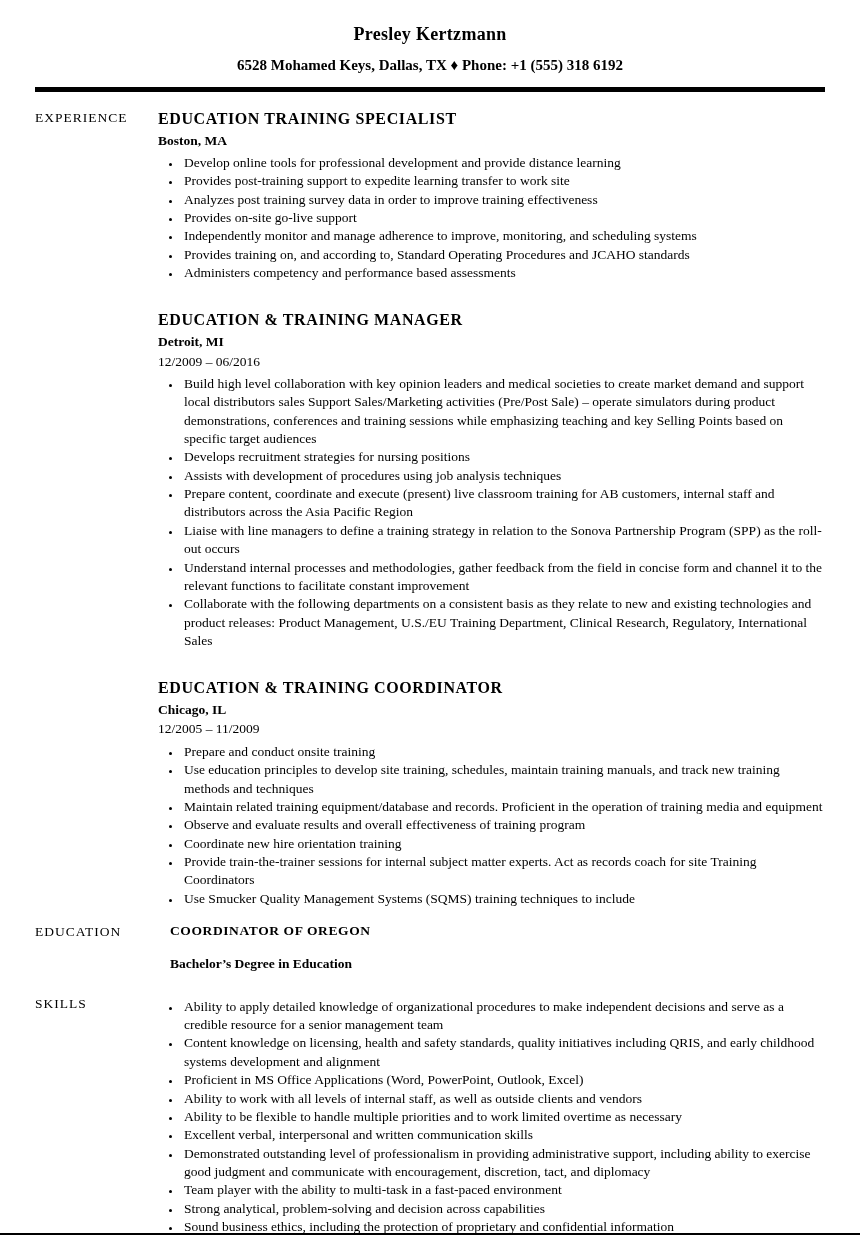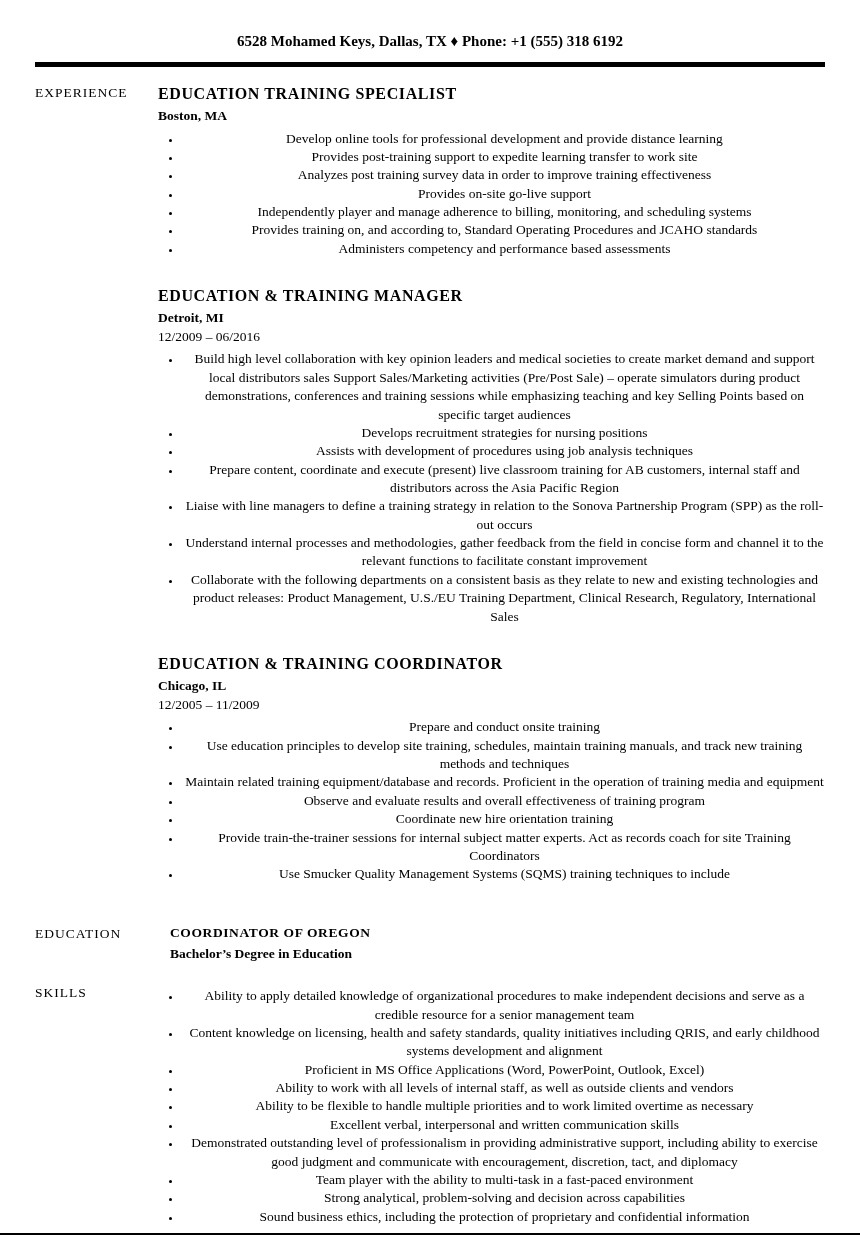--- a/index.html
+++ b/index.html
@@ -38,21 +38,21 @@
     background: #000;
     margin-top: 11px;
   }
   
   main { margin-top: 16px; }
   .row {
     display: grid;
     grid-template-columns: 123px 1fr;
     align-items: start;
   }
-  .row-experience { margin-bottom: 40px; }
+  .row-experience { margin-bottom: 14px; }
   .row-education  { margin-bottom: 20px; gap: 12px; }
   .section-label {
     font-size: 13.5px;
     letter-spacing: 1px;
     padding-top: 1px;
   }
   
   .job + .job { margin-top: 27px; }
   .job-title {
     margin: 0;
@@ -66,66 +66,66 @@
   }
   .job-dates {
     margin-top: 1px;
   }
   ul.bullets {
     margin: 4px 0 0 0;
     padding-left: 24px;
   }
   ul.bullets li {
     padding-left: 2px;
-    text-align: center;
   }
   ul.bullets li::marker { font-size: 0.8em; }
   
   .school {
     font-weight: bold;
     letter-spacing: 0.6px;
   }
   .degree {
     font-weight: bold;
-    margin-top: 3px;
+    margin-top: 15px;
   }
   
   .rule-bottom {
     position: absolute;
     left: 0;
     right: 0;
     bottom: 5px;
     height: 2px;
     background: #000;
   }
 </style>
 </head>
 <body>
 
 <div class="page">
 
   <header>
+    <div class="name">Presley Kertzmann</div>
     <div class="contact">6528 Mohamed Keys, Dallas, TX ♦ Phone: +1 (555) 318 6192</div>
     <div class="rule-thick"></div>
   </header>
 
   <main>
 
     <section class="row row-experience">
       <div class="section-label">EXPERIENCE</div>
       <div class="content" id="experience-content">
   <article class="job">
     <h2 class="job-title">EDUCATION TRAINING SPECIALIST</h2>
     <div class="job-location">Boston, MA</div>
     <ul class="bullets">
               <li>Develop online tools for professional development and provide distance learning</li>
               <li>Provides post-training support to expedite learning transfer to work site</li>
               <li>Analyzes post training survey data in order to improve training effectiveness</li>
               <li>Provides on-site go-live support</li>
-              <li>Independently player and manage adherence to billing, monitoring, and scheduling systems</li>
+              <li>Independently monitor and manage adherence to improve, monitoring, and scheduling systems</li>
               <li>Provides training on, and according to, Standard Operating Procedures and JCAHO standards</li>
               <li>Administers competency and performance based assessments</li>
             </ul>
   </article>
 
   <article class="job">
     <h2 class="job-title">EDUCATION &amp; TRAINING MANAGER</h2>
     <div class="job-location">Detroit, MI</div>
     <div class="job-dates">12/2009 – 06/2016</div>
     <ul class="bullets">

